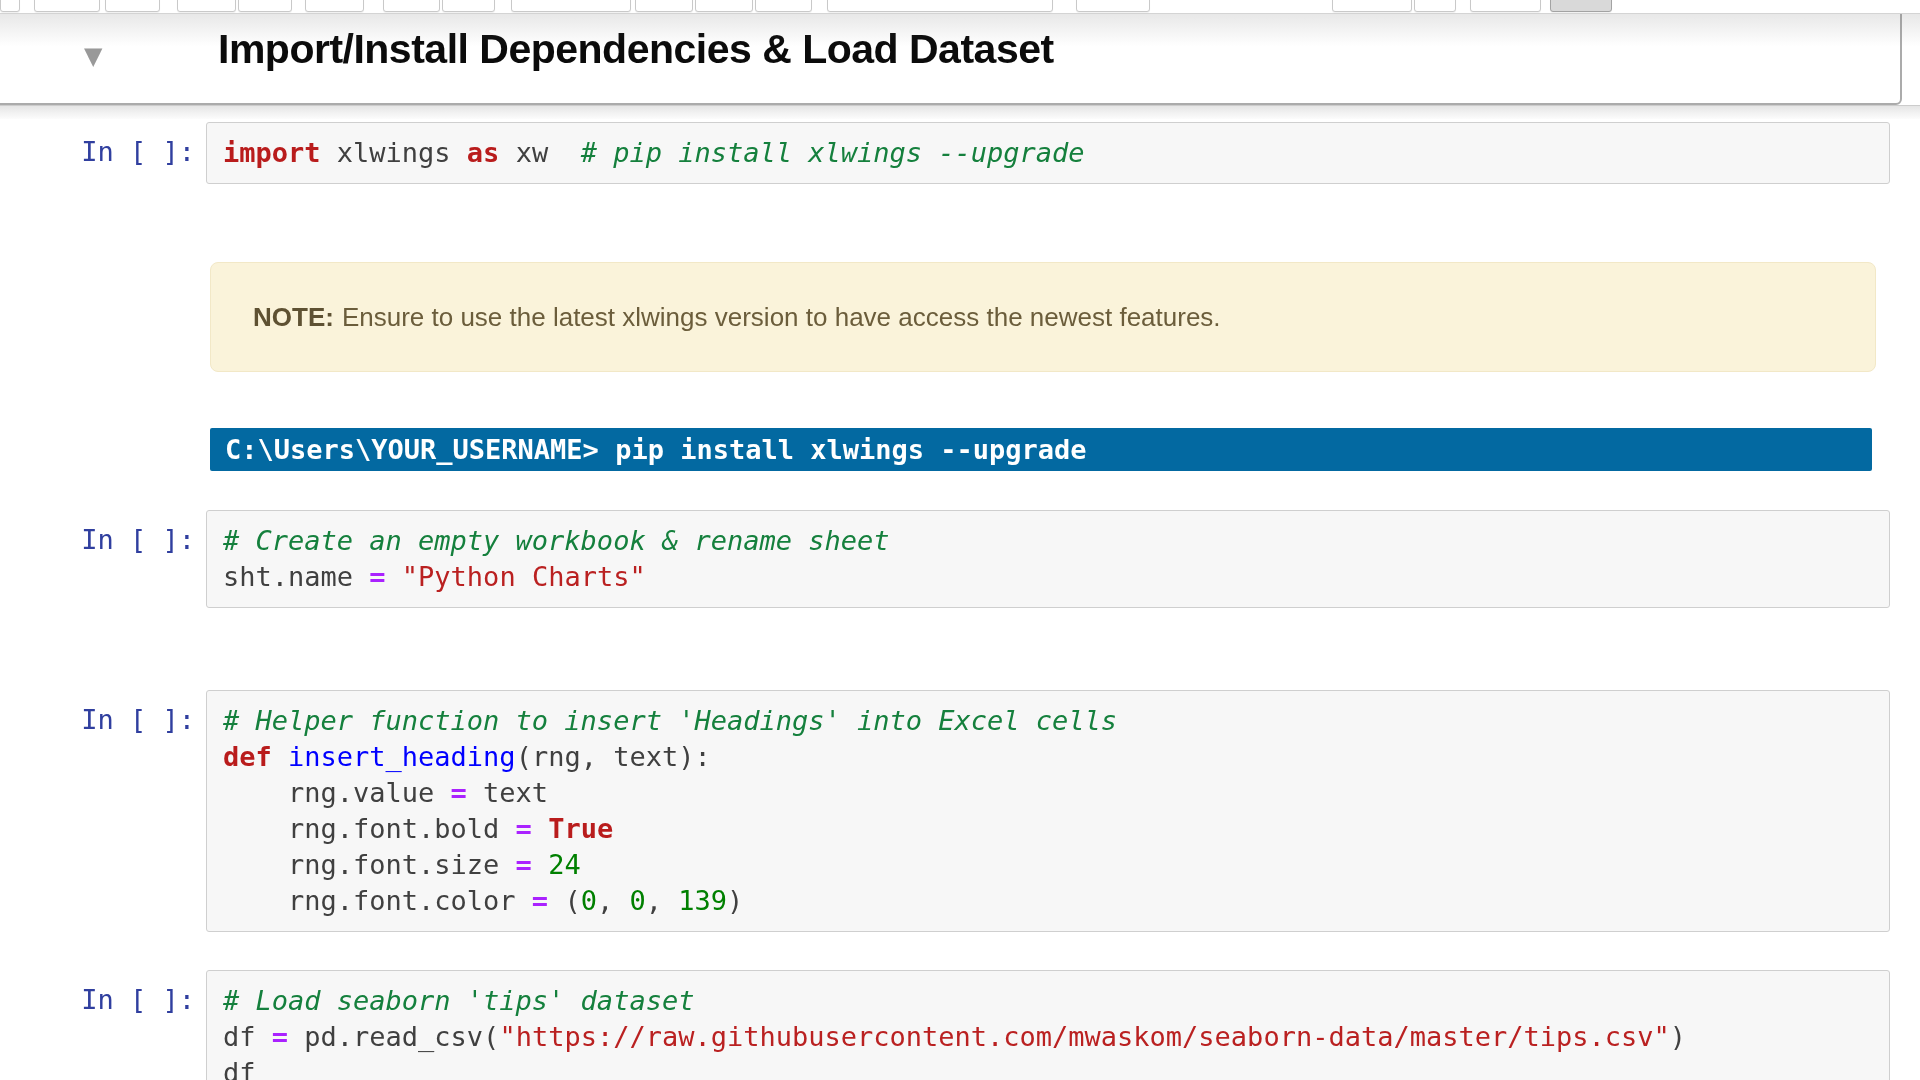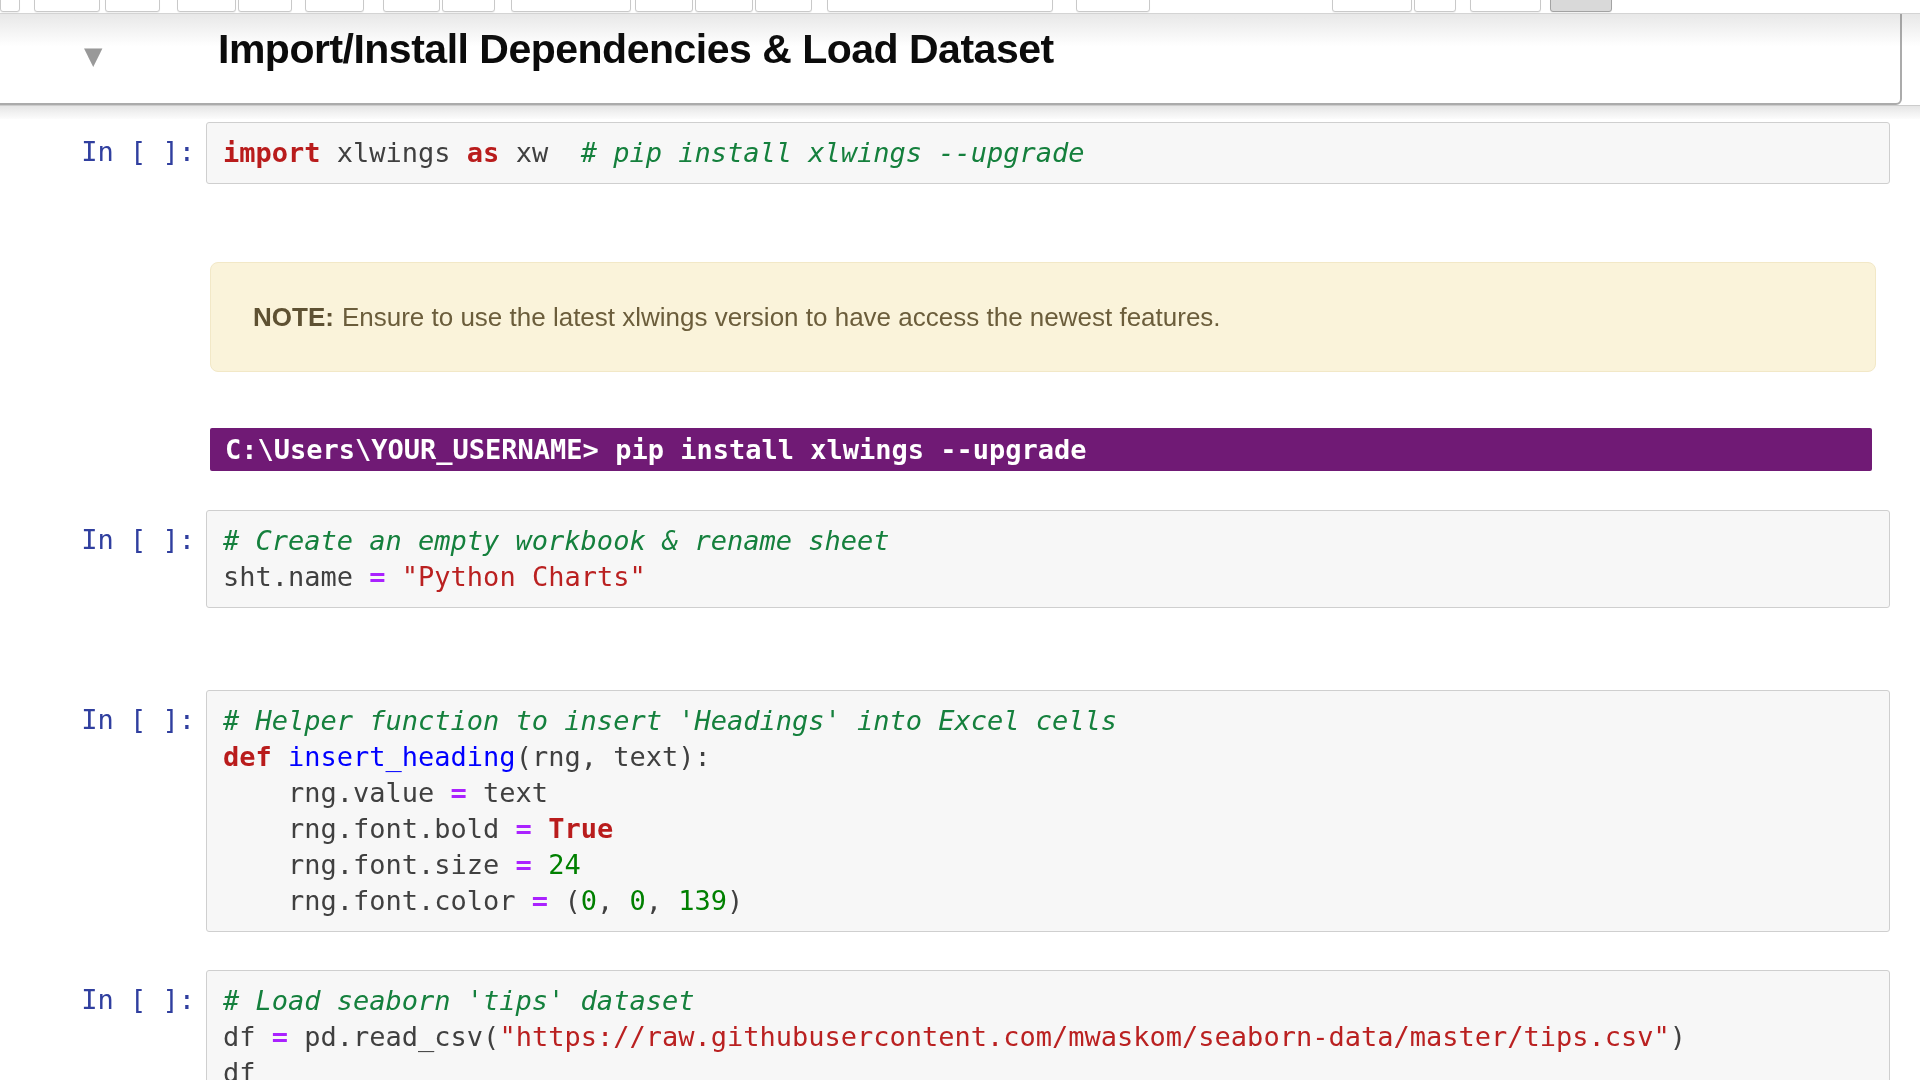--- a/index.html
+++ b/index.html
@@ -78,21 +78,21 @@
     background:#faf3da; border:1px solid #f2e8c7; border-radius:8px;
     display:flex; align-items:center; padding-left:42px;
     font-size:26px; color:#6b5d3b;
   }
   .note-box b { font-weight:bold; color:#5e5132; }
   .note-box span { margin-left:8px; }
 
   
   .terminal-box {
     position:absolute; left:210px; top:428px; width:1662px; height:43px;
-    background:#701a75; border-radius:2px;
+    background:#0369a1; border-radius:2px;
     display:flex; align-items:center; padding-left:15px;
     font-family:"DejaVu Sans Mono", "Liberation Mono", monospace;
     font-size:27px; font-weight:bold; color:#ffffff; white-space:pre;
   }
 </style>
 </head>
 <body>
 
 <div class="page">
 

